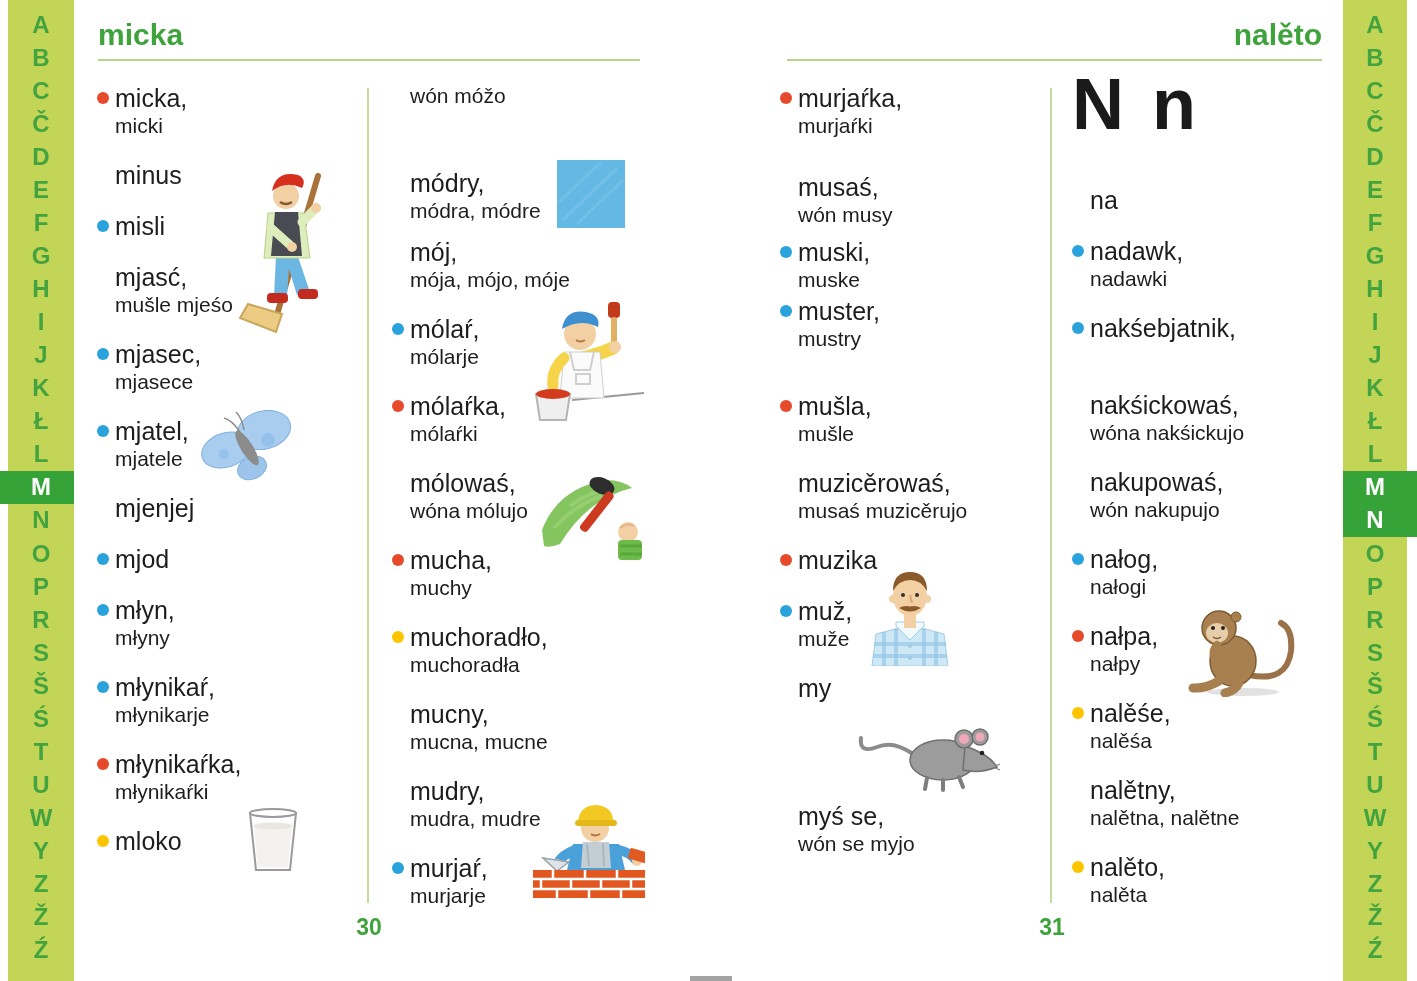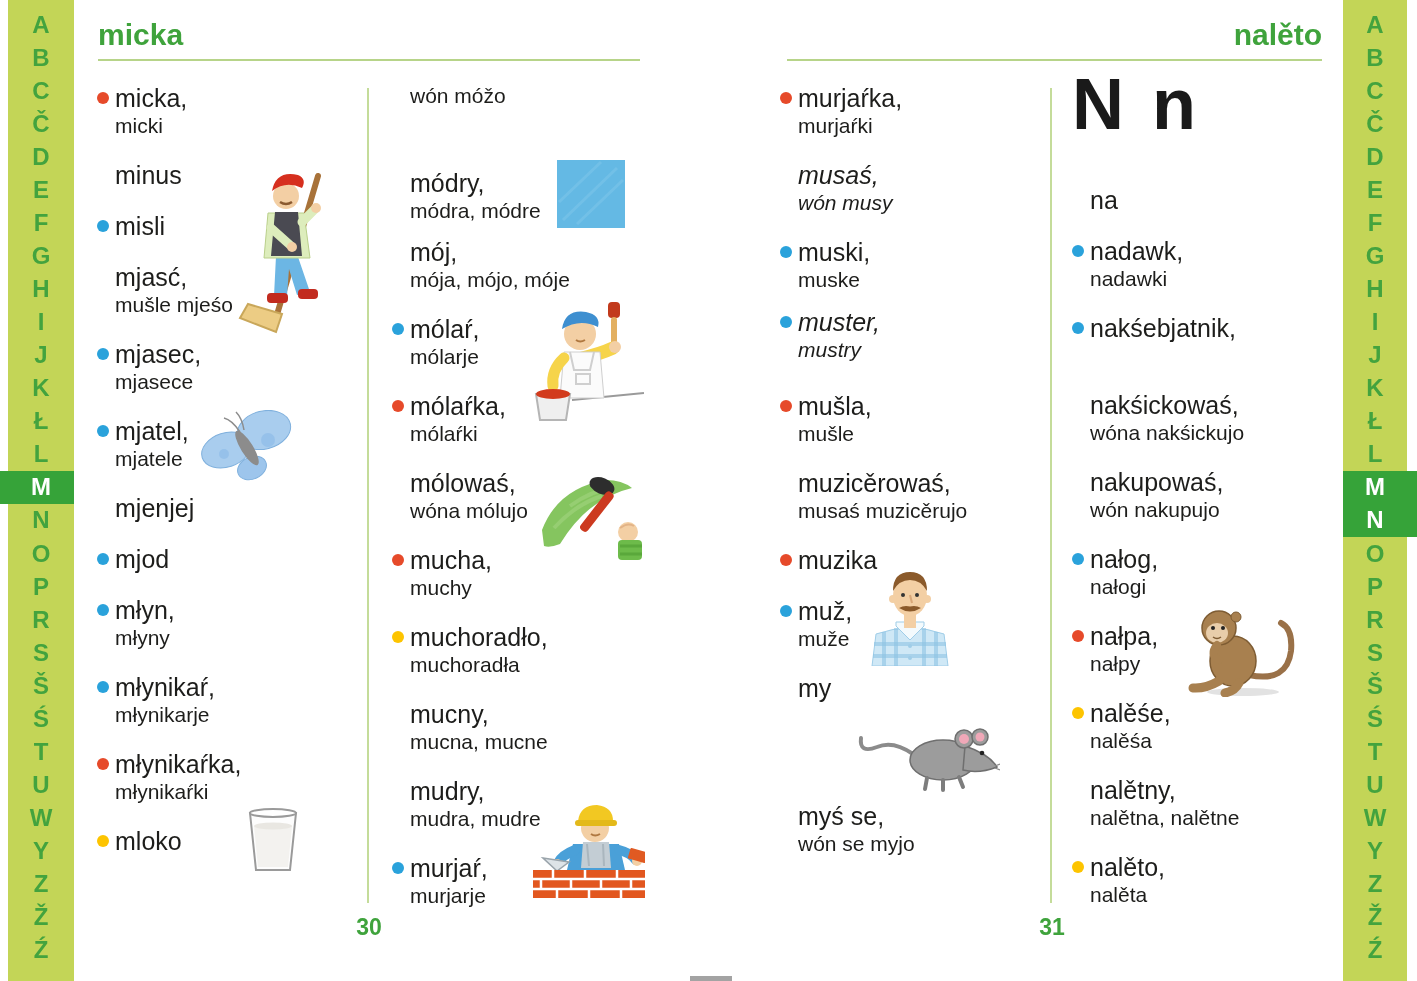--- a/index.html
+++ b/index.html
@@ -225,30 +225,30 @@
     <div class="guideword" style="left:1022px;width:300px;text-align:right;">nalěto</div>
     <div class="rule-h" style="left:787px;top:59px;width:535px;"></div>
     <div class="rule-v" style="left:1050px;top:88px;height:815px;"></div>
     <div class="section-letter">N n</div>
     <div class="col" id="col-right-1" style="left:780px;">
         <div class="entry" style="top: 83px;">
           <span class="bullet" style="background: rgb(230, 74, 42);"></span>
           <div class="word">murjaŕka,</div>
           <div class="forms">murjaŕki</div>
         </div>
-        <div class="entry" style="top: 160px; font-style: italic;">
+        <div class="entry" style="top: 172px;">
           <div class="word">musaś,</div>
           <div class="forms">wón musy</div>
         </div>
         <div class="entry" style="top: 237px;">
           <span class="bullet" style="background: rgb(42, 162, 219);"></span>
           <div class="word">muski,</div>
           <div class="forms">muske</div>
         </div>
-        <div class="entry" style="top: 307px; font-style: italic;">
+        <div class="entry" style="top: 296px;">
           <span class="bullet" style="background: rgb(42, 162, 219);"></span>
           <div class="word">muster,</div>
           <div class="forms">mustry</div>
         </div>
         <div class="entry" style="top: 391px;">
           <span class="bullet" style="background: rgb(230, 74, 42);"></span>
           <div class="word">mušla,</div>
           <div class="forms">mušle</div>
         </div>
         <div class="entry" style="top: 468px;">

